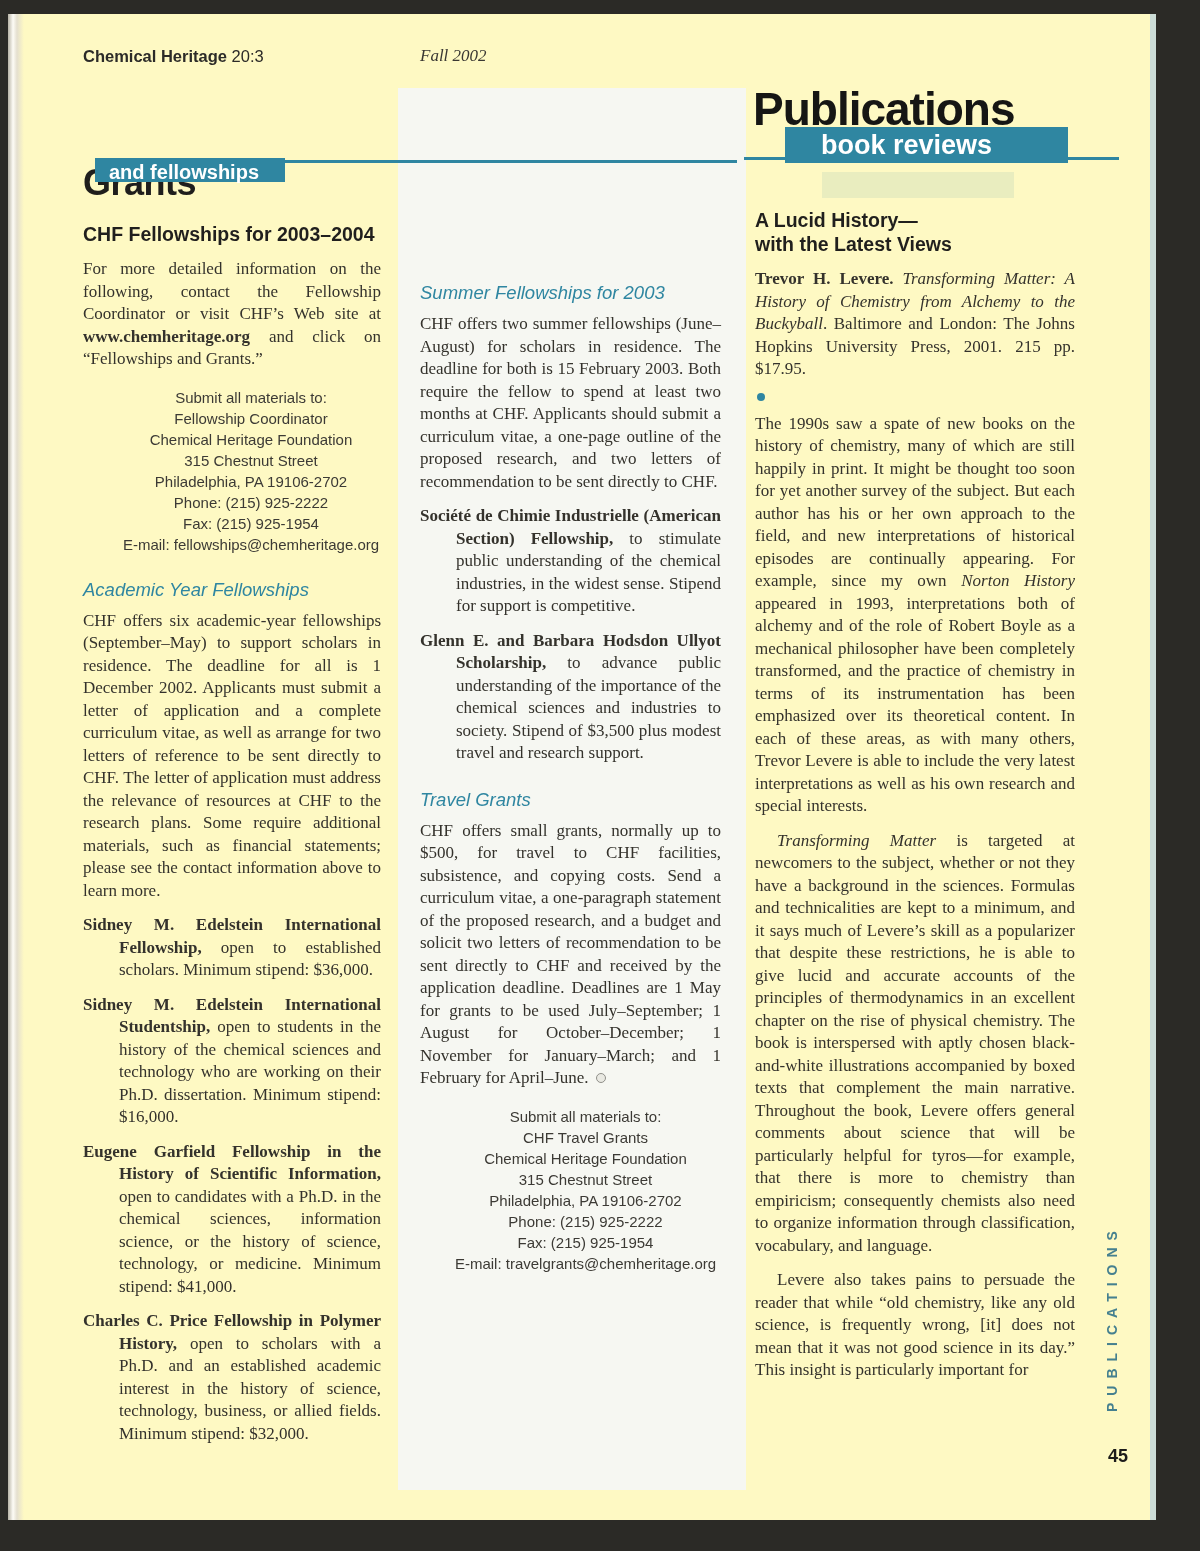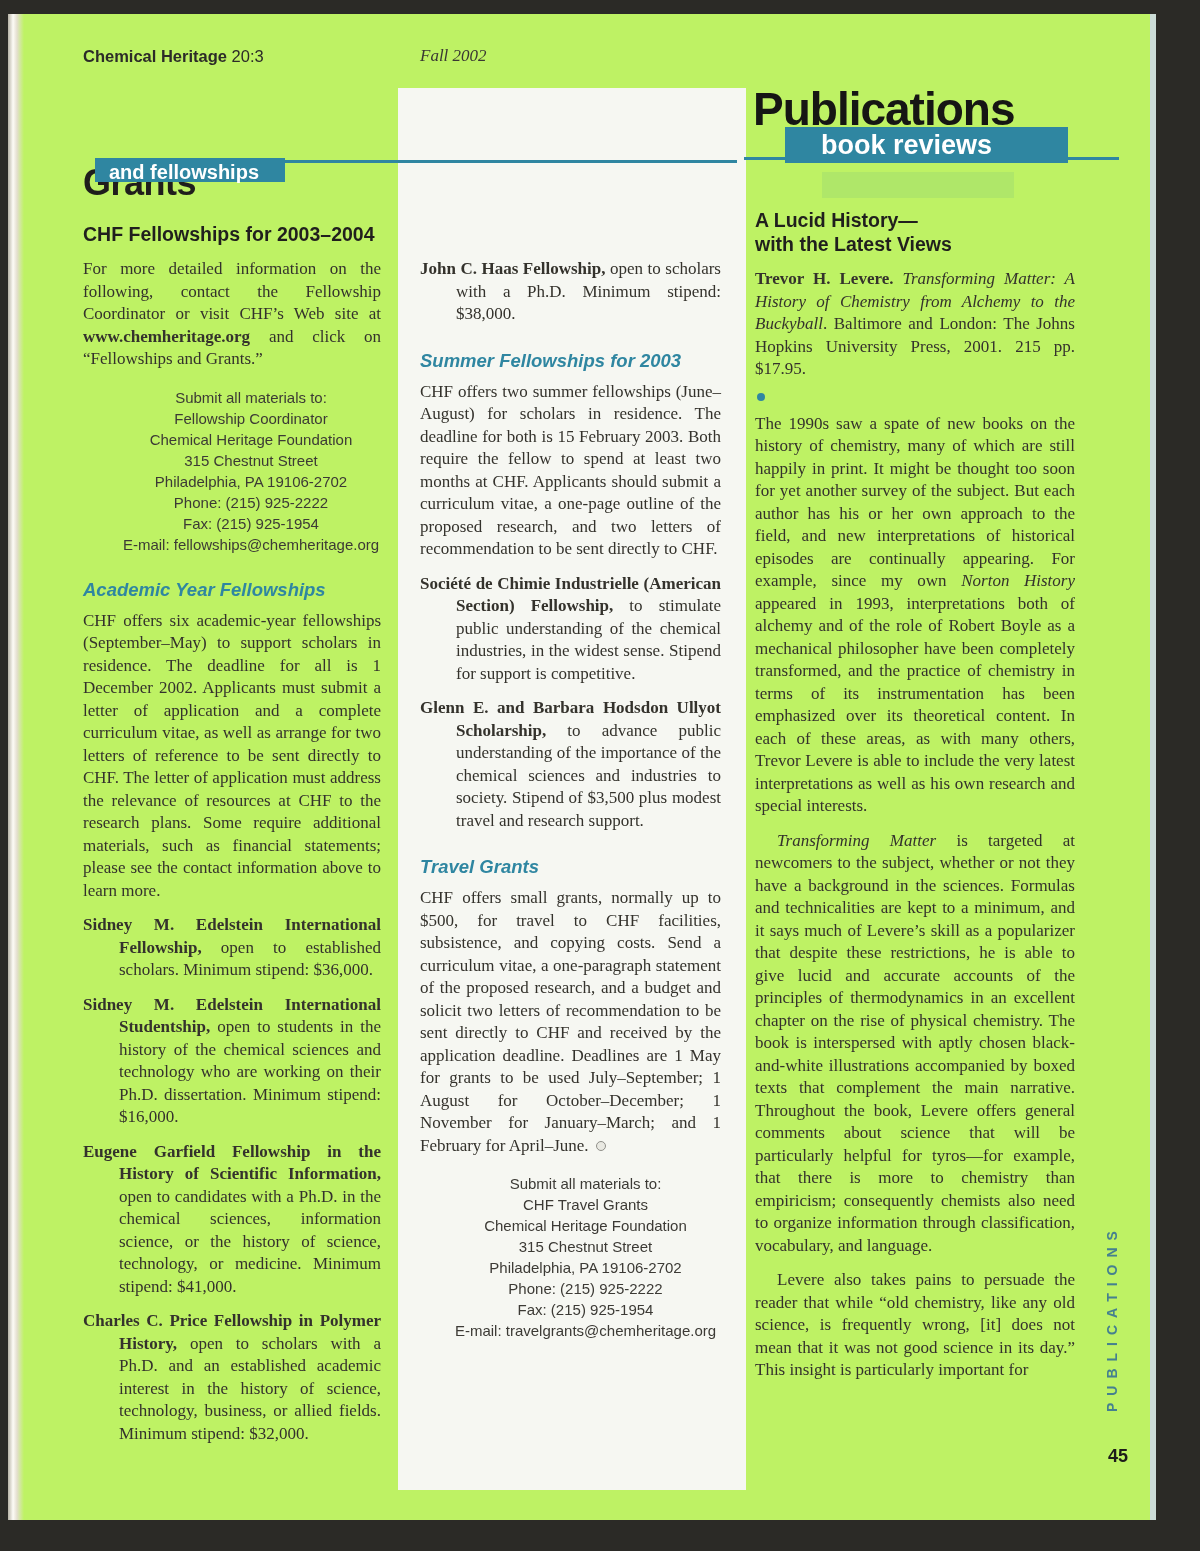--- a/index.html
+++ b/index.html
@@ -6,21 +6,21 @@
   body{
     width:1200px;height:1551px;
     background:#2b2a26;
     position:relative;
     overflow:hidden;
     font-family:"Liberation Serif",serif;
   }
   .page{
     position:absolute;left:8px;top:14px;
     width:1148px;height:1506px;
-    background:#bef264;
+    background:#fef9c3;
     border-right:6px solid #ccdcd6;
     box-sizing:border-box;
   }
   .page::before{ 
     content:"";position:absolute;left:0;top:0;bottom:0;width:16px;
     background:linear-gradient(90deg,#b8b4a6 0px,#fdfcf6 5px,#e4dfcf 9px,rgba(241,236,221,0) 16px);
   }
   .mid-panel{
     position:absolute;left:390px;top:74px;width:348px;height:1402px;
     background:#f6f7f2;
@@ -41,21 +41,21 @@
   .pubs-title{position:absolute;left:745px;top:68px;font-family:"Liberation Sans",sans-serif;font-weight:bold;font-size:46px;letter-spacing:-1px;color:#161614;}
   .pubs-band{position:absolute;left:777px;top:113px;width:283px;height:36px;background:#2f86a1;color:#fff;font-family:"Liberation Sans",sans-serif;font-weight:bold;font-size:27px;line-height:36px;padding-left:36px;box-sizing:border-box;z-index:2;}
   .pubs-rule{position:absolute;left:736px;top:143px;width:375px;height:3px;background:#2f86a1;z-index:1;}
   
   .col{position:absolute;text-align:justify;color:#34322c;font-size:17px;line-height:22.5px;}
   .col1{left:75px;top:208px;width:298px;}
   .col2{left:412px;top:244px;width:301px;}
   .col3{left:747px;top:194px;width:320px;}
   .h3sans{font-family:"Liberation Sans",sans-serif;font-weight:bold;font-size:19.5px;line-height:24px;color:#201f1d;text-align:left;margin:0 0 12px;}
   .col p{margin:0 0 12px;}
-  .tealhead{font-family:"Liberation Sans",sans-serif;font-weight:bold;font-style:italic;font-size:18.5px;line-height:22px;color:#2f86a1;text-align:left;margin:24px 0 9px;}
+  .tealhead{font-family:"Liberation Sans",sans-serif;font-weight:normal;font-style:italic;font-size:18.5px;line-height:22px;color:#2f86a1;text-align:left;margin:24px 0 9px;}
   .contact{font-family:"Liberation Sans",sans-serif;font-size:15px;line-height:21px;color:#3c3a35;text-align:center;margin:16px 0 20px 38px;}
   .entry{margin:0 0 3px;padding-left:36px;text-indent:-36px;}
   .entry .lead{font-weight:bold;}
   .bullet{width:8px;height:8px;border-radius:50%;background:#2f86a1;margin:2px 0 12px 2px;}
   .indented{text-indent:22px;}
   .endmark{display:inline-block;width:8px;height:8px;border-radius:50%;border:1.5px solid #90908a;background:#e9e9e2;margin-left:7px;vertical-align:baseline;}
   
   .side-label{
     position:absolute;left:1096px;top:1178px;height:252px;width:28px;
     writing-mode:vertical-rl;transform:rotate(180deg);
@@ -99,21 +99,20 @@
     </div>
     <div class="tealhead">Academic Year Fellowships</div>
     <p>CHF offers six academic-year fellowships (September–May) to support scholars in residence. The deadline for all is 1 December 2002. Applicants must submit a letter of application and a complete curriculum vitae, as well as arrange for two letters of reference to be sent directly to CHF. The letter of application must address the relevance of resources at CHF to the research plans. Some require additional materials, such as financial statements; please see the contact information above to learn more.</p>
     <p class="entry"><span class="lead">Sidney M. Edelstein International Fellowship,</span><span> open to established scholars. Minimum stipend: $36,000.</span></p>
     <p class="entry"><span class="lead">Sidney M. Edelstein International Studentship,</span><span> open to students in the history of the chemical sciences and technology who are working on their Ph.D. dissertation. Minimum stipend: $16,000.</span></p>
     <p class="entry"><span class="lead">Eugene Garfield Fellowship in the History of Scientific Information,</span><span> open to candidates with a Ph.D. in the chemical sciences, information science, or the history of science, technology, or medicine. Minimum stipend: $41,000.</span></p>
     <p class="entry"><span class="lead">Charles C. Price Fellowship in Polymer History,</span><span> open to scholars with a Ph.D. and an established academic interest in the history of science, technology, business, or allied fields. Minimum stipend: $32,000.</span></p>
   </div>
 
   <div class="col col2">
-    <p class="entry"><span class="lead">John C. Haas Fellowship,</span><span> open to scholars with a Ph.D. Minimum stipend: $38,000.</span></p>
     <div class="tealhead">Summer Fellowships for 2003</div>
     <p>CHF offers two summer fellowships (June–August) for scholars in residence. The deadline for both is 15 February 2003. Both require the fellow to spend at least two months at CHF. Applicants should submit a curriculum vitae, a one-page outline of the proposed research, and two letters of recommendation to be sent directly to CHF.</p>
     <p class="entry"><span class="lead">Société de Chimie Industrielle (American Section) Fellowship,</span><span> to stimulate public understanding of the chemical industries, in the widest sense. Stipend for support is competitive.</span></p>
     <p class="entry"><span class="lead">Glenn E. and Barbara Hodsdon Ullyot Scholarship,</span><span> to advance public understanding of the importance of the chemical sciences and industries to society. Stipend of $3,500 plus modest travel and research support.</span></p>
     <div class="tealhead">Travel Grants</div>
     <p><span>CHF offers small grants, normally up to $500, for travel to CHF facilities, subsistence, and copying costs. Send a curriculum vitae, a one-paragraph statement of the proposed research, and a budget and solicit two letters of recommendation to be sent directly to CHF and received by the application deadline. Deadlines are 1 May for grants to be used July–September; 1 August for October–December; 1 November for January–March; and 1 February for April–June.</span><span class="endmark"></span></p>
     <div class="contact" style="margin-left:30px;">
       <div>Submit all materials to:</div>
       <div>CHF Travel Grants</div>
       <div>Chemical Heritage Foundation</div>

